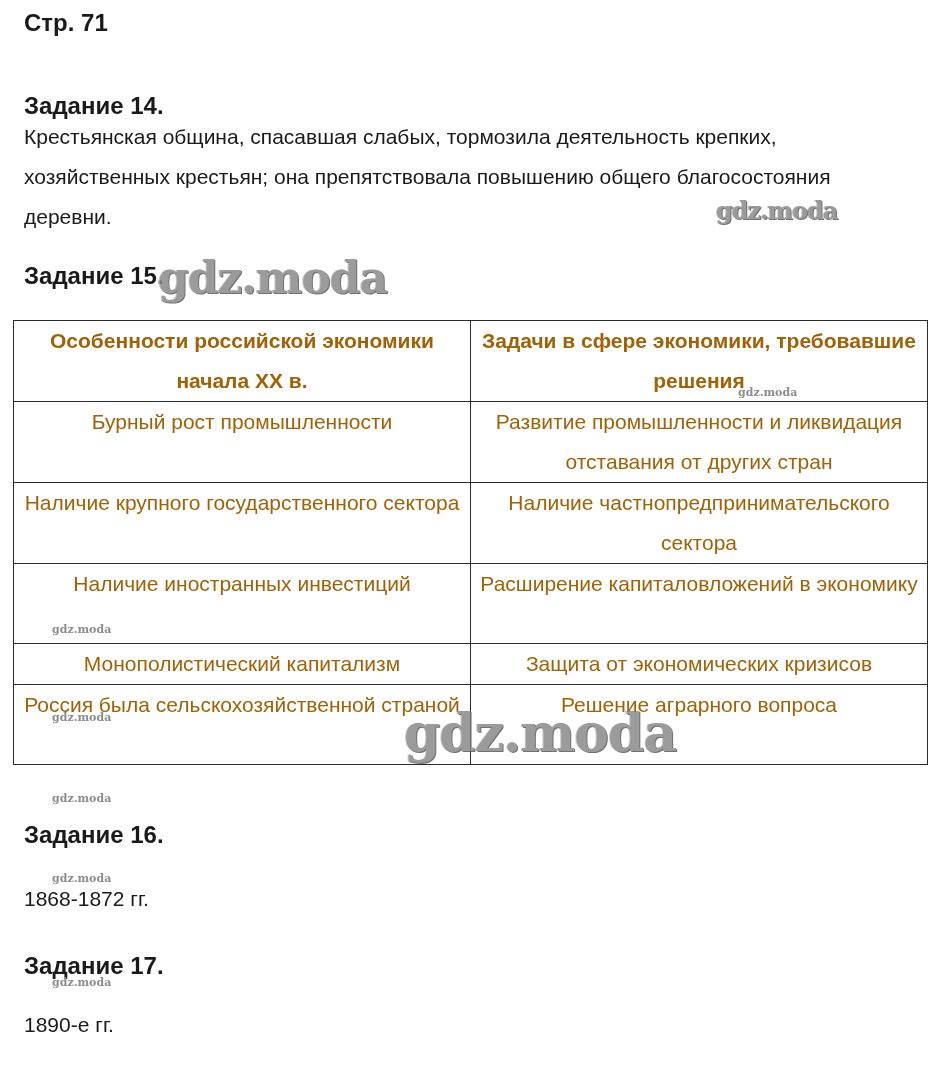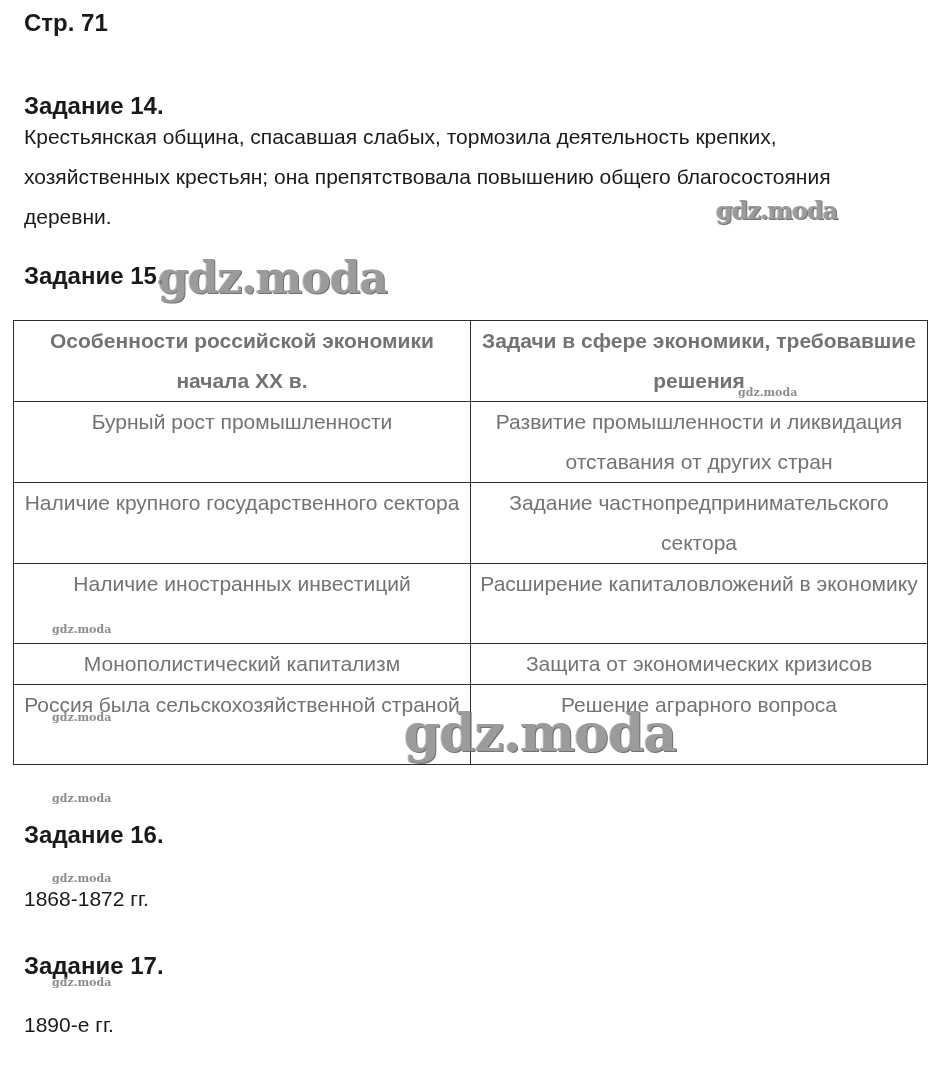--- a/index.html
+++ b/index.html
@@ -42,21 +42,21 @@
       table-layout: fixed;
     }
     .table td, .table th {
       border: 1px solid #2b2b2b;
       text-align: center;
       vertical-align: top;
       padding: 0 4px;
       font-size: 21px;
       line-height: 40px;
       font-weight: normal;
-      color: #737373;
+      color: #a16207;
     }
     .table th { font-weight: bold; }
     .table col.c1 { width: 457px; }
     .table col.c2 { width: 457px; }
     .table tr.h2 td, .table tr.h2 th { height: 79px; }
     .table tr.h1 td { height: 39px; }
     
     .wm-big {
       font-family: "DejaVu Serif", serif;
       font-weight: bold;
@@ -101,21 +101,21 @@
       <tr class="h2">
     <th>Особенности российской экономики начала XX в.</th>
     <th>Задачи в сфере экономики, требовавшие решения</th>
   </tr>
   <tr class="h2">
     <td>Бурный рост промышленности</td>
     <td>Развитие промышленности и ликвидация отставания от других стран</td>
   </tr>
   <tr class="h2">
     <td>Наличие крупного государственного сектора</td>
-    <td>Задание частнопредпринимательского сектора</td>
+    <td>Наличие частнопредпринимательского сектора</td>
   </tr>
   <tr class="h2">
     <td>Наличие иностранных инвестиций</td>
     <td>Расширение капиталовложений в экономику</td>
   </tr>
   <tr class="h1">
     <td>Монополистический капитализм</td>
     <td>Защита от экономических кризисов</td>
   </tr>
   <tr class="h2">

